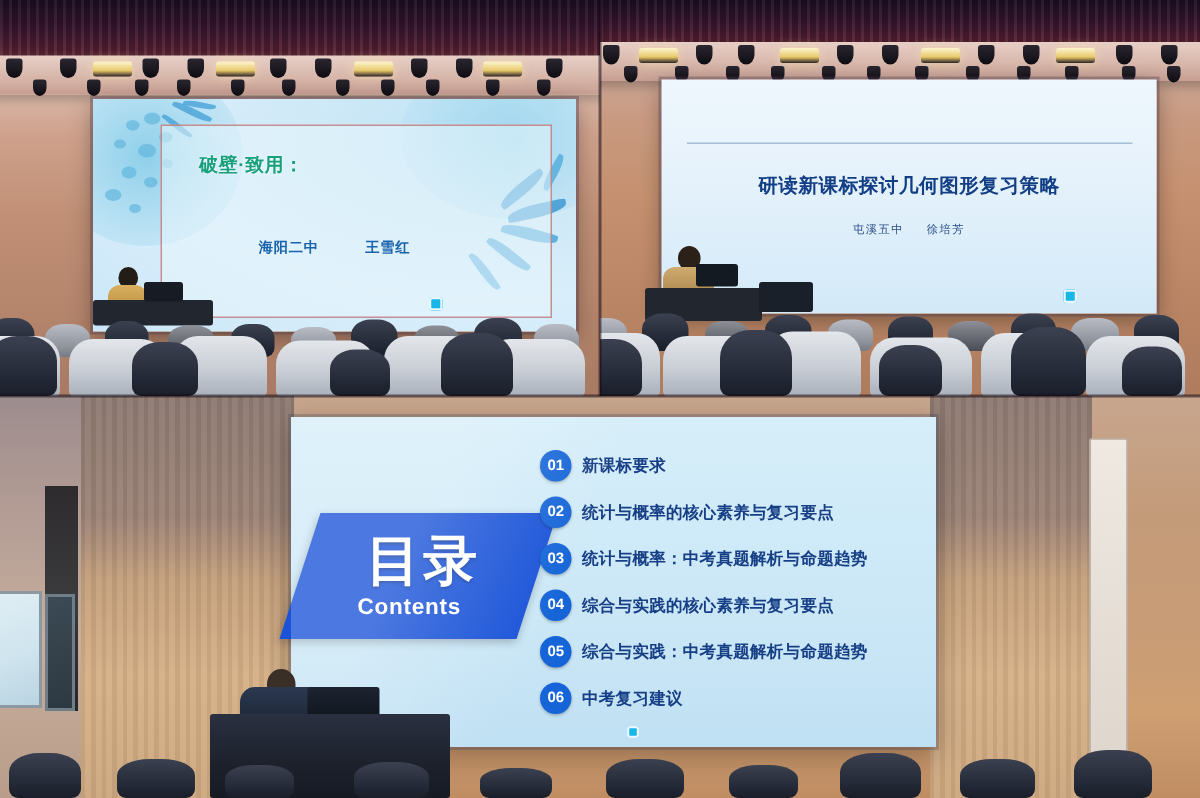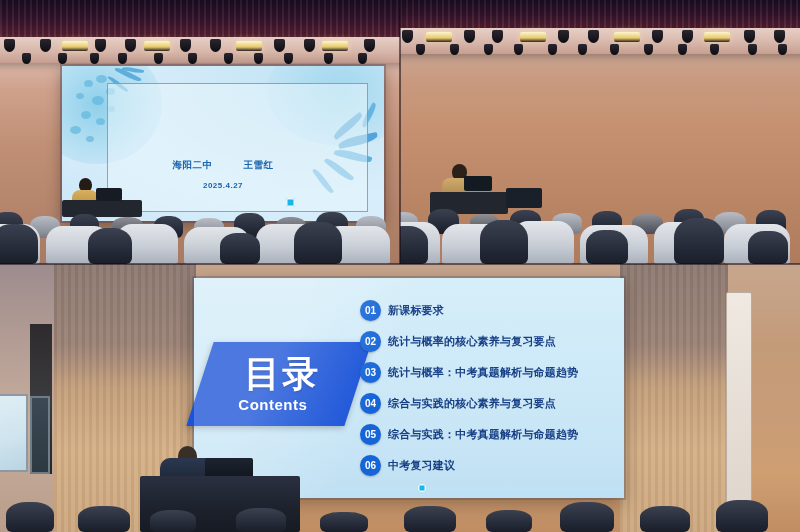--- a/index.html
+++ b/index.html
@@ -319,25 +319,25 @@
 
       <div class="leafblade" style="right:18px;top:56px;width:36px;height:8px;transform:rotate(-38deg);background:#3f9ad4"></div>
       <div class="leafblade" style="right:6px;top:70px;width:40px;height:9px;transform:rotate(-12deg);background:#3f9ad4"></div>
       <div class="leafblade" style="right:12px;top:86px;width:38px;height:8px;transform:rotate(16deg);background:#4aa6da"></div>
       <div class="leafblade" style="right:28px;top:100px;width:34px;height:7px;transform:rotate(40deg);background:#4aa6da"></div>
       <div class="leafblade" style="right:46px;top:112px;width:30px;height:6px;transform:rotate(55deg);background:#57aede"></div>
       <div class="leafblade" style="right:2px;top:46px;width:26px;height:6px;transform:rotate(-60deg);background:#57aede"></div>
 
       <div class="screen-frame"></div>
 
+      <div class="slide-txt tl-line1">破壁·致用：</div>
       <div class="slide-txt tl-line3">
         <span>海阳二中</span>
         <span>王雪红</span>
       </div>
-      <div class="slide-txt tl-line4">2025.4.27</div>
 
       <div class="wm" style="left:224px;top:132px"></div>
     </div>
 
     <div class="head" style="left:79px;top:178px;width:13px;height:14px;background:#241c16"></div>
     <div class="torso" style="left:72px;top:190px;width:26px;height:18px;background:linear-gradient(180deg,#d8b05f,#b98f42)"></div>
     <div class="podium" style="left:62px;top:200px;width:80px;height:17px"></div>
     <div class="podium" style="left:96px;top:188px;width:26px;height:13px;background:#171c24"></div>
 
     <div class="seatrow" style="bottom:26px;height:34px">
@@ -391,20 +391,29 @@
       <div class="spot low" style="left:156px"></div>
       <div class="spot low" style="left:186px"></div>
       <div class="spot low" style="left:218px"></div>
       <div class="spot low" style="left:252px"></div>
       <div class="spot low" style="left:286px"></div>
       <div class="spot low" style="left:318px"></div>
       <div class="spot low" style="left:356px"></div>
       <div class="spot low" style="left:386px"></div>
     </div>
 
+    <div class="screen" id="screen-tr">
+      <div class="tr-rule"></div>
+      <div class="tr-title">研读新课标探讨几何图形复习策略</div>
+      <div class="tr-sub">
+        <span>屯溪五中</span>
+        <span>徐培芳</span>
+      </div>
+      <div class="wm" style="left:268px;top:140px"></div>
+    </div>
 
     <div class="head" style="left:52px;top:164px;width:15px;height:16px;background:#2b2118"></div>
     <div class="torso" style="left:42px;top:178px;width:34px;height:22px;background:linear-gradient(180deg,#cfab6f,#a8834a)"></div>
     <div class="podium" style="left:30px;top:192px;width:78px;height:22px"></div>
     <div class="podium" style="left:64px;top:176px;width:28px;height:15px;background:#141a22"></div>
     <div class="podium" style="left:106px;top:188px;width:36px;height:20px;background:#1a2029"></div>
 
     <div class="seatrow" style="bottom:30px;height:32px">
       <div class="pers grey" style="left:4px;  width:30px;height:22px"></div>
       <div class="pers" style="left:44px; width:31px;height:25px"></div>

